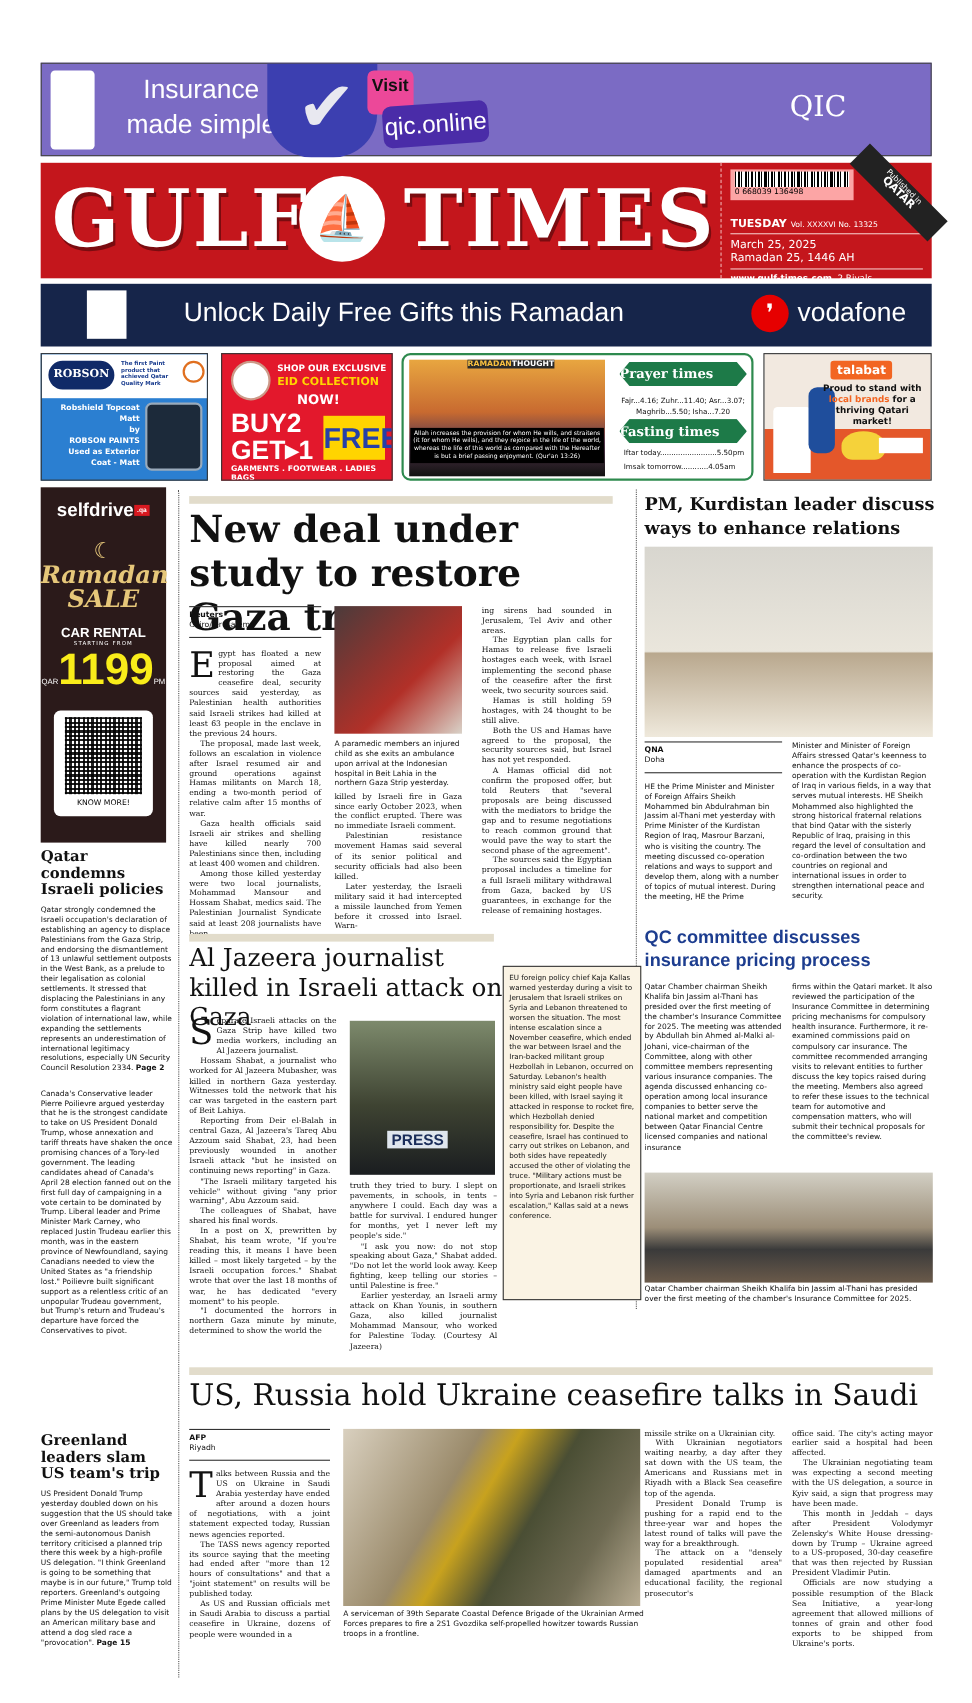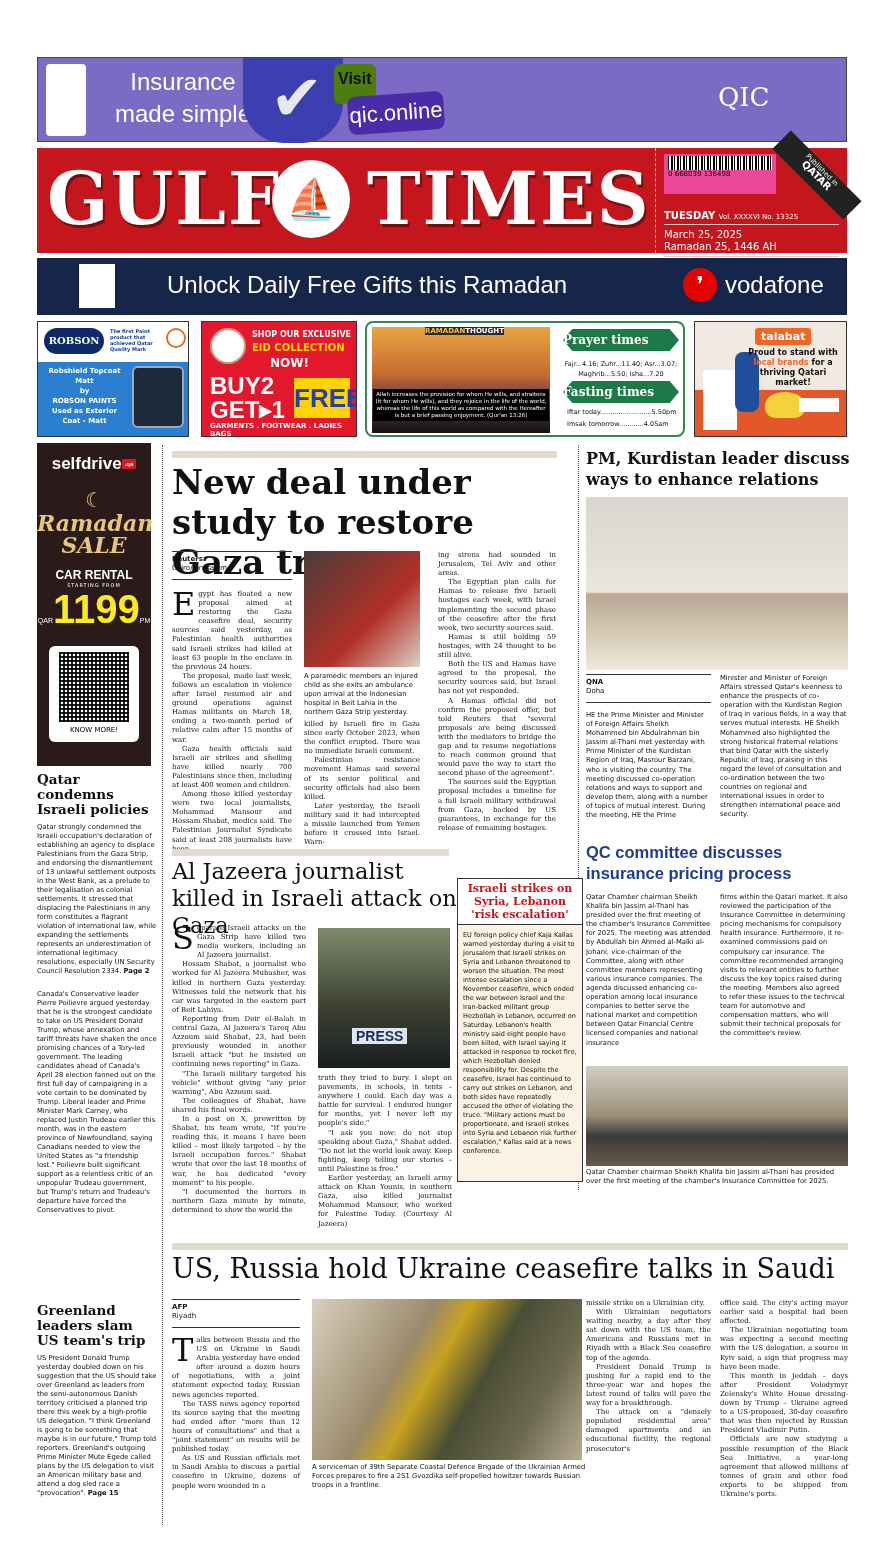--- a/index.html
+++ b/index.html
@@ -5,30 +5,30 @@
 *{box-sizing:border-box;margin:0;padding:0}
 body{width:884px;height:1548px;background:#fff;font-family:"DejaVu Sans",sans-serif;color:#111;position:relative;overflow:hidden}
 .abs{position:absolute}
 
 #ad-qic{left:37px;top:57px;width:810px;height:85px;background:#7b6bc4;border:1px solid #444}
 #ad-qic .qr{left:8px;top:6px;width:40px;height:72px;background:#fff;border-radius:4px}
 .qrpat{background:repeating-linear-gradient(90deg,#222 0 2px,#fff 2px 4px),repeating-linear-gradient(0deg,#222 0 2px,#fff 2px 4px);background-blend-mode:multiply}
 #ad-qic .t1{left:70px;top:8px;width:150px;color:#fff;font-size:24px;line-height:32px;text-align:center;font-family:"Liberation Sans",sans-serif}
 #ad-qic .shield{left:205px;top:0;width:100px;height:85px;background:#3c3fb0;border-radius:0 0 40px 40px}
 #ad-qic .check{left:232px;top:5px;font-size:64px;color:#e8e8f0;line-height:70px}
-#ad-qic .visit{left:296px;top:6px;width:42px;height:40px;background:#4d7c0f;border-radius:6px;font-size:16px;font-weight:bold;padding:6px 4px;font-family:"Liberation Sans",sans-serif}
+#ad-qic .visit{left:296px;top:6px;width:42px;height:40px;background:#ec4899;border-radius:6px;font-size:16px;font-weight:bold;padding:6px 4px;font-family:"Liberation Sans",sans-serif}
 #ad-qic .url{left:310px;top:36px;width:96px;height:38px;background:#4a2ca8;border-radius:8px;color:#fff;font-size:22px;text-align:center;line-height:38px;font-family:"Liberation Sans",sans-serif;transform:rotate(-4deg)}
 #ad-qic .brand{left:680px;top:24px;color:#fff;font-size:26px;font-family:"DejaVu Serif",serif}
 
 #mast{left:37px;top:148px;width:810px;height:105px;background:#c4161c}
 #mast .logo{left:10px;top:8px;color:#fff;font-size:72px;font-weight:bold;font-family:"DejaVu Serif",serif;letter-spacing:2px;line-height:86px;text-shadow:2px 3px 0 #7a0c10}
 #mast .logo2{left:330px}
 #mast .boat{left:235px;top:12px;width:78px;height:78px;border-radius:50%;background:#fff;color:#000;font-size:40px;text-align:center;line-height:78px}
 #mast .side{left:618px;top:0;width:192px;height:105px;border-left:1px dashed #f0b0b0;color:#fff;padding:6px 8px;font-size:9px}
-#mast .barcode{width:112px;height:40px;background:#ec4899;padding:2px 4px}
+#mast .barcode{width:112px;height:28px;background:#fca5a5;padding:2px 4px}
 #mast .barcode .bars{height:14px;background:repeating-linear-gradient(90deg,#000 0 1px,#fff 1px 3px,#000 3px 5px,#fff 5px 6px)}
 #mast .barcode .num{font-size:7px;color:#000;line-height:8px}
 #mast .day{font-weight:bold;font-size:10px;margin-top:16px;border-bottom:1px solid #f4c4c4;padding-bottom:3px}
 #mast .vol{font-size:7px;font-weight:normal}
 #mast .date{font-size:10px;line-height:12px;margin-top:4px;border-bottom:1px solid #f4c4c4;padding-bottom:3px}
 #mast .web{font-size:8px;margin-top:3px}
 #mast .web b{font-weight:bold}
 #mast .ribbon{right:-20px;top:14px;width:100px;height:26px;background:#222;color:#fff;transform:rotate(45deg);font-size:7px;text-align:center;line-height:8px;padding-top:2px}
 #mast .ribbon b{font-size:10px}
 
@@ -37,21 +37,21 @@
 #ad-voda .txt{left:130px;top:13px;color:#fff;font-size:24px;font-family:"Liberation Sans",sans-serif}
 #ad-voda .logo{left:646px;top:10px;color:#fff;font-size:24px;font-family:"Liberation Sans",sans-serif;display:flex;align-items:center;gap:8px}
 #ad-voda .dot{width:34px;height:34px;border-radius:50%;background:#e60000;color:#fff;font-size:22px;text-align:center;line-height:34px}
 
 .sad{border:1px solid #333;overflow:hidden}
 #ad-robson{left:37px;top:321px;width:152px;height:116px;background:#2b7fd1}
 #ad-robson .top{left:0;top:0;width:152px;height:40px;background:#fff}
 #ad-robson .pill{left:6px;top:6px;width:60px;height:26px;border-radius:13px;background:#102a68;color:#fff;font-size:10px;font-weight:bold;text-align:center;line-height:26px;font-family:"DejaVu Serif",serif}
 #ad-robson .tag{left:72px;top:6px;width:55px;font-size:5px;color:#1a3d8f;font-weight:bold}
 #ad-robson .seal{left:128px;top:6px;width:20px;height:20px;border-radius:50%;border:2px solid #e07020;background:#fff}
-#ad-robson .prod{left:4px;top:44px;width:85px;color:#fff;font-size:7px;font-weight:bold;text-align:center;line-height:10px}
+#ad-robson .prod{left:4px;top:44px;width:85px;color:#fff;font-size:7px;font-weight:bold;text-align:right;line-height:10px}
 #ad-robson .can{left:94px;top:44px;width:52px;height:62px;border-radius:6px;background:#1c2a3a;border:2px solid #9ab}
 #ad-wear{left:201px;top:321px;width:156px;height:116px;background:#e3182c;color:#fff}
 #ad-wear .circ{left:8px;top:6px;width:36px;height:36px;border-radius:50%;background:#fff;border:2px solid #c98}
 #ad-wear .l1{left:50px;top:8px;font-size:8px;font-weight:bold}
 #ad-wear .l2{left:50px;top:20px;font-size:10px;font-weight:bold;color:#ffd400}
 #ad-wear .l3{left:68px;top:34px;font-size:12px;font-weight:bold}
 #ad-wear .l4{left:8px;top:52px;font-size:24px;font-weight:bold;line-height:24px;font-family:"Liberation Sans",sans-serif}
 #ad-wear .free{left:92px;top:56px;width:56px;height:40px;background:#ffd400;color:#2640a8;font-size:26px;font-weight:bold;text-align:center;line-height:40px;font-family:"Liberation Sans",sans-serif}
 #ad-wear .l5{left:8px;top:100px;font-size:7px;font-weight:bold}
 
@@ -285,25 +285,20 @@
 <div class="abs photo" style="left:318px;top:928px;width:132px;height:140px;background:linear-gradient(#7d8a6c,#3e4332 55%,#1a1d20)">
   <div class="abs" style="left:34px;top:100px;background:#dfe6ee;color:#1a2d5a;font-weight:bold;font-size:14px;padding:0 4px;font-family:'Liberation Sans',sans-serif">PRESS</div>
 </div>
 <div class="abs body" style="left:318px;top:1074px;width:134px">
   <p class="first" id="a2-0">truth they tried to bury. I slept on pavements, in schools, in tents – anywhere I could. Each day was a battle for survival. I endured hunger for months, yet I never left my people's side."</p>
     <p id="a2-1">"I ask you now: do not stop speaking about Gaza," Shabat added. "Do not let the world look away. Keep fighting, keep telling our stories – until Palestine is free."</p>
     <p id="a2-2">Earlier yesterday, an Israeli army attack on Khan Younis, in southern Gaza, also killed journalist Mohammad Mansour, who worked for Palestine Today. (Courtesy Al Jazeera)</p>
 </div>
 
 <div id="sidebox" class="abs">
-  <div class="hd">
-      <div>Israeli strikes on</div>
-      <div>Syria, Lebanon</div>
-      <div>'risk escalation'</div>
-    </div>
   <div class="txt">EU foreign policy chief Kaja Kallas warned yesterday during a visit to Jerusalem that Israeli strikes on Syria and Lebanon threatened to worsen the situation. The most intense escalation since a November ceasefire, which ended the war between Israel and the Iran-backed militant group Hezbollah in Lebanon, occurred on Saturday. Lebanon's health ministry said eight people have been killed, with Israel saying it attacked in response to rocket fire, which Hezbollah denied responsibility for. Despite the ceasefire, Israel has continued to carry out strikes on Lebanon, and both sides have repeatedly accused the other of violating the truce. "Military actions must be proportionate, and Israeli strikes into Syria and Lebanon risk further escalation," Kallas said at a news conference.</div>
 </div>
 
 <div class="abs bar" style="left:172px;top:1243px;width:676px"></div>
 <div class="abs headline" style="left:172px;top:1252px;width:690px;font-size:27px;line-height:34px;font-weight:normal">US, Russia hold Ukraine ceasefire talks in Saudi</div>
 <div class="abs byline" style="left:172px;top:1299px;width:128px"><b>AFP</b><span>Riyadh</span></div>
 <div class="abs body" style="left:172px;top:1336px;width:128px">
   <p class="first"><span class="drop">T</span><span id="u-p0">alks between Russia and the US on Ukraine in Saudi Arabia yesterday have ended after around a dozen hours of negotiations, with a joint statement expected today, Russian news agencies reported.</span></p>
   <p id="u-p1">The TASS news agency reported its source saying that the meeting had ended after "more than 12 hours of consultations" and that a "joint statement" on results will be published today.</p>
     <p id="u-p2">As US and Russian officials met in Saudi Arabia to discuss a partial ceasefire in Ukraine, dozens of people were wounded in a</p>

